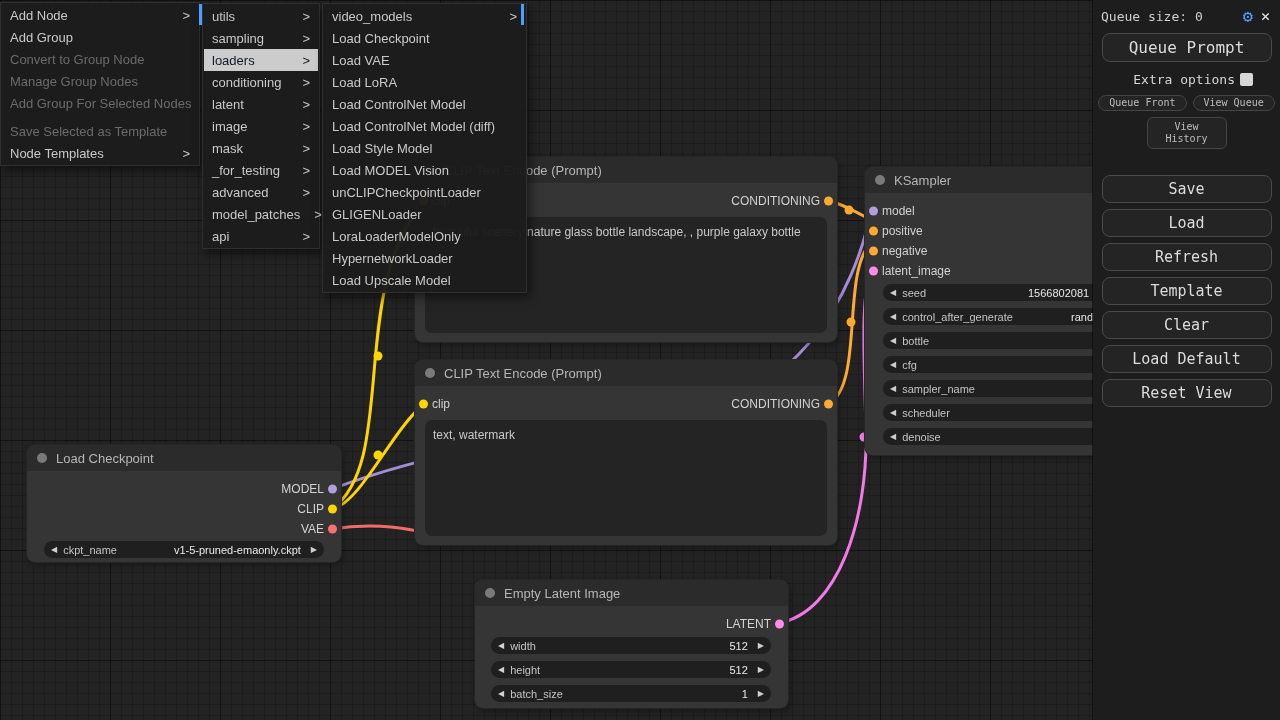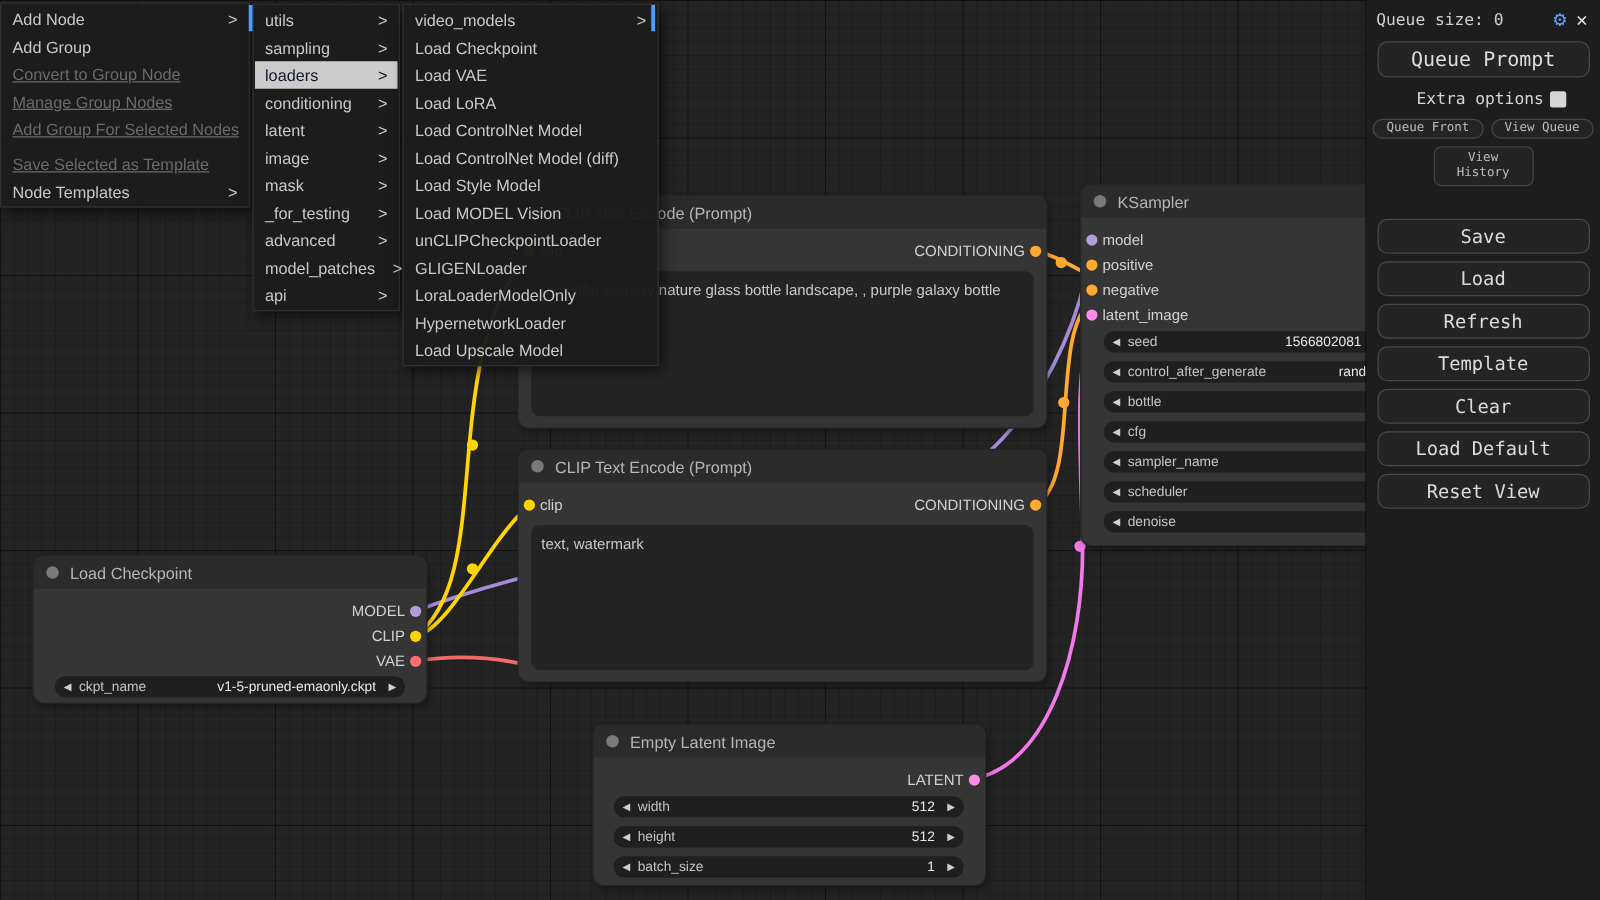--- a/index.html
+++ b/index.html
@@ -46,21 +46,21 @@
   .widget .wval.abs { position:absolute; margin:0; }
   .ta { position:absolute; left:10px; right:10px; background:#242424; border-radius:7px;
         padding:7px 8px; font-size:12px; color:#c9c9c9; line-height:1.35;
         overflow:hidden; word-wrap:break-word; }
 
   
   .menu { position:absolute; z-index:10; background:rgba(28,28,28,0.97);
           border:1px solid #303030; box-shadow:3px 4px 10px rgba(0,0,0,0.55); padding:1px; }
   .mi { height:22px; display:flex; align-items:center; justify-content:space-between;
         padding:0 8px; font-size:13px; color:#c9c9c9; cursor:pointer; white-space:nowrap; }
-  .mi.dis { color:#6b6b6b;text-decoration:underline; }
+  .mi.dis { color:#6b6b6b; }
   .mi.hl  { background:#cccccc; color:#0f172a; }
   .mi .arr { margin-left:14px; }
   .sep { height:6px; }
   .bluebar { position:absolute; width:3px; height:21px; background:#4a9eff; z-index:11; }
 
   
   .panel { position:absolute; right:0; top:0; width:187px; height:720px;
            background:#1d1d1d; z-index:20; color:#d6d6d6;
            font-family:"DejaVu Sans Mono", monospace;
            box-shadow:-1px 0 0 rgba(0,0,0,0.5); }
@@ -190,21 +190,21 @@
       <span class="arr">▶</span>
     </div>
     <div class="widget" style="left:16px;right:17px;top:105px">
       <span class="arr">◀</span>
       <span>batch_size</span>
       <span class="wval pushed">1</span>
       <span class="arr">▶</span>
     </div>
   </div>
 
-  <div class="node" style="left:865px;top:148px;width:290px;height:288px">
+  <div class="node" style="left:865px;top:167px;width:290px;height:288px">
     <div class="node-title">
       <span class="cdot"></span>
       <span>KSampler</span>
     </div>
     <div class="nbody">
       <div class="slot in">
           <span class="sdot" style="background:#b39ddb"></span>
           <span>model</span>
         </div>
       <div class="slot in">

